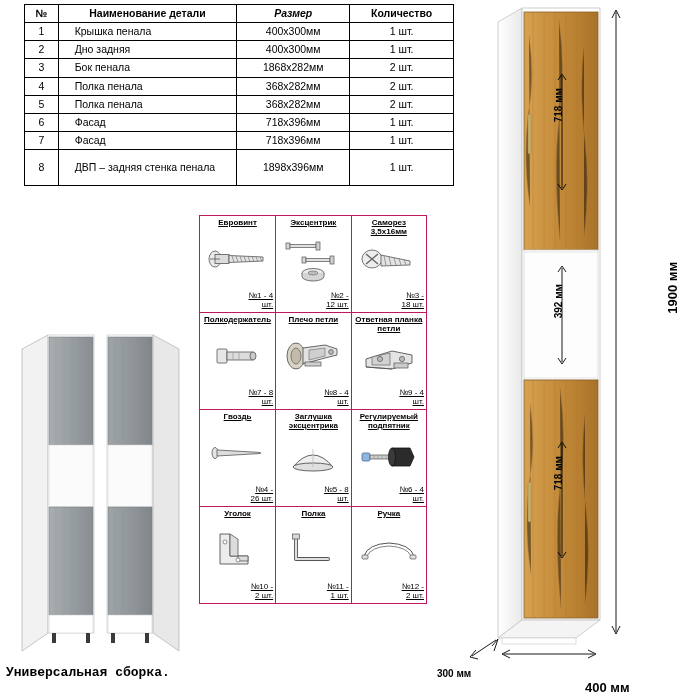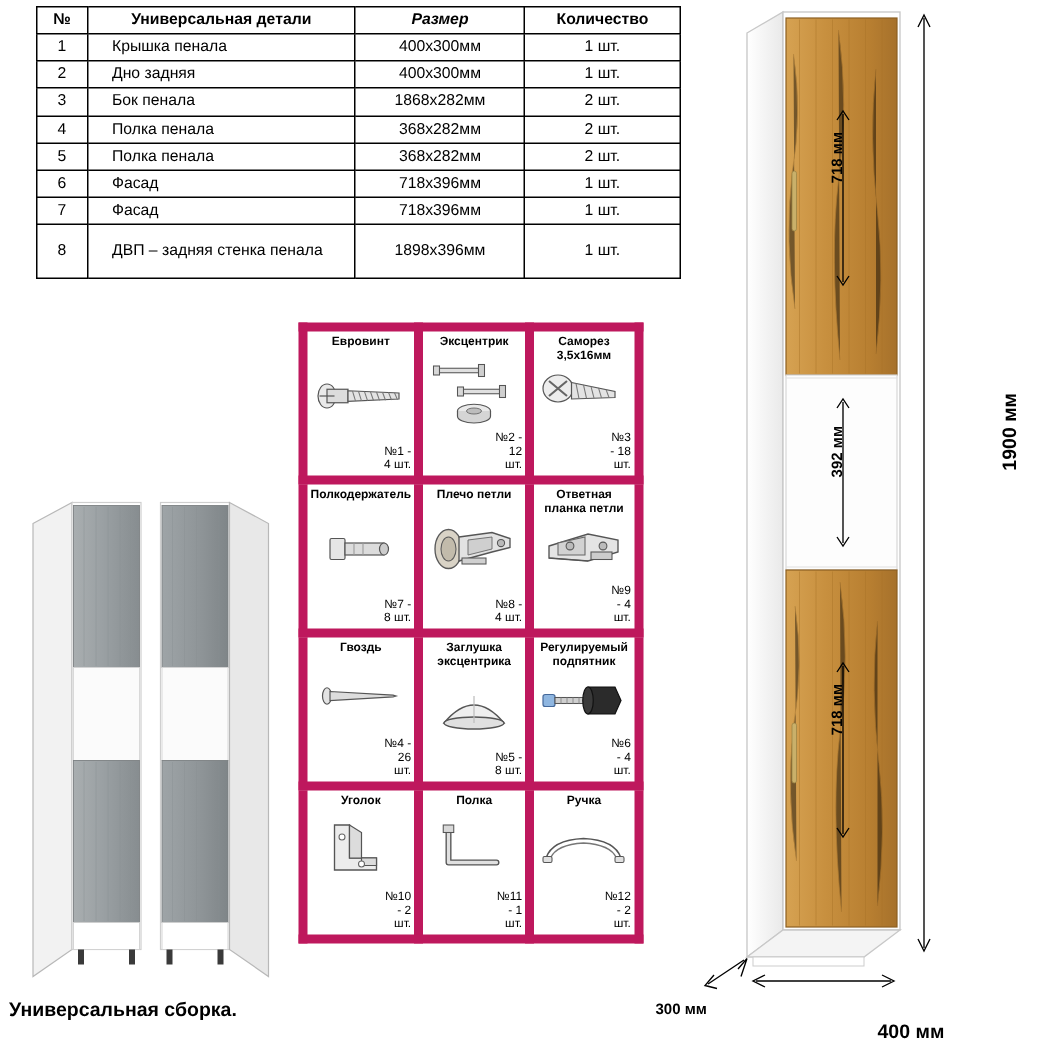--- a/index.html
+++ b/index.html
@@ -10,49 +10,49 @@
   .parts-table th,.parts-table td{border:1px solid #000;padding:2px 3px;text-align:center;line-height:1.25;}
   .parts-table th{font-weight:bold;font-size:10.5px;}
   .parts-table td.name{text-align:left;padding-left:16px;}
   .col-num{width:28px;}
   .col-name{width:180px;}
   .col-size{width:110px;font-style:italic;}
   .col-qty{width:100px;margin-top:36px;}
 
   
   .hw-grid{position:absolute;left:199px;top:215px;width:228px;border-collapse:collapse;}
-  .hw-grid td{border:6px solid #be185d;width:76px;height:96px;vertical-align:top;padding:0;}
+  .hw-grid td{border:1px solid #be185d;width:76px;height:96px;vertical-align:top;padding:0;text-decoration:underline;}
   .hw-cell{display:flex;flex-direction:column;align-items:center;justify-content:space-between;height:100%;box-sizing:border-box;padding:3px 2px 2px 2px;}
   .hw-title{font-size:8px;font-weight:bold;text-align:center;line-height:1.1;color:#000;}
   .hw-art{flex:1;display:flex;align-items:center;justify-content:center;width:100%;}
   .hw-qty{font-size:8px;text-align:right;color:#000;padding-bottom:1px;margin-left:45px;}
 
   
-  .caption{position:absolute;left:6px;top:665px;font-size:13px;font-weight:bold;color:#000;}
+  .caption{position:absolute;left:6px;top:665px;font-size:13px;font-weight:bold;color:#000;font-family:Liberation Mono, monospace;}
 
   
   .grey-unit{position:absolute;left:12px;top:333px;width:178px;height:330px;}
 
   
   .oak-unit{position:absolute;left:496px;top:6px;width:132px;height:654px;}
 
   
   .dim{position:absolute;font-size:10px;font-weight:bold;color:#000;}
   .dim.vert{writing-mode:vertical-rl;transform:rotate(180deg);}
 
   svg{display:block;overflow:visible;}
 </style>
 </head>
 <body>
 
 <table class="parts-table">
   <thead>
     <tr>
       <th class="col-num">№</th>
-      <th class="col-name">Универсальная детали</th>
+      <th class="col-name">Наименование детали</th>
       <th class="col-size">Размер</th>
       <th class="col-qty">Количество</th>
     </tr>
   </thead>
   <tbody>
     <tr>
       <td>1</td>
       <td class="name">Крышка пенала</td>
       <td>400х300мм</td>
       <td>1 шт.</td>

